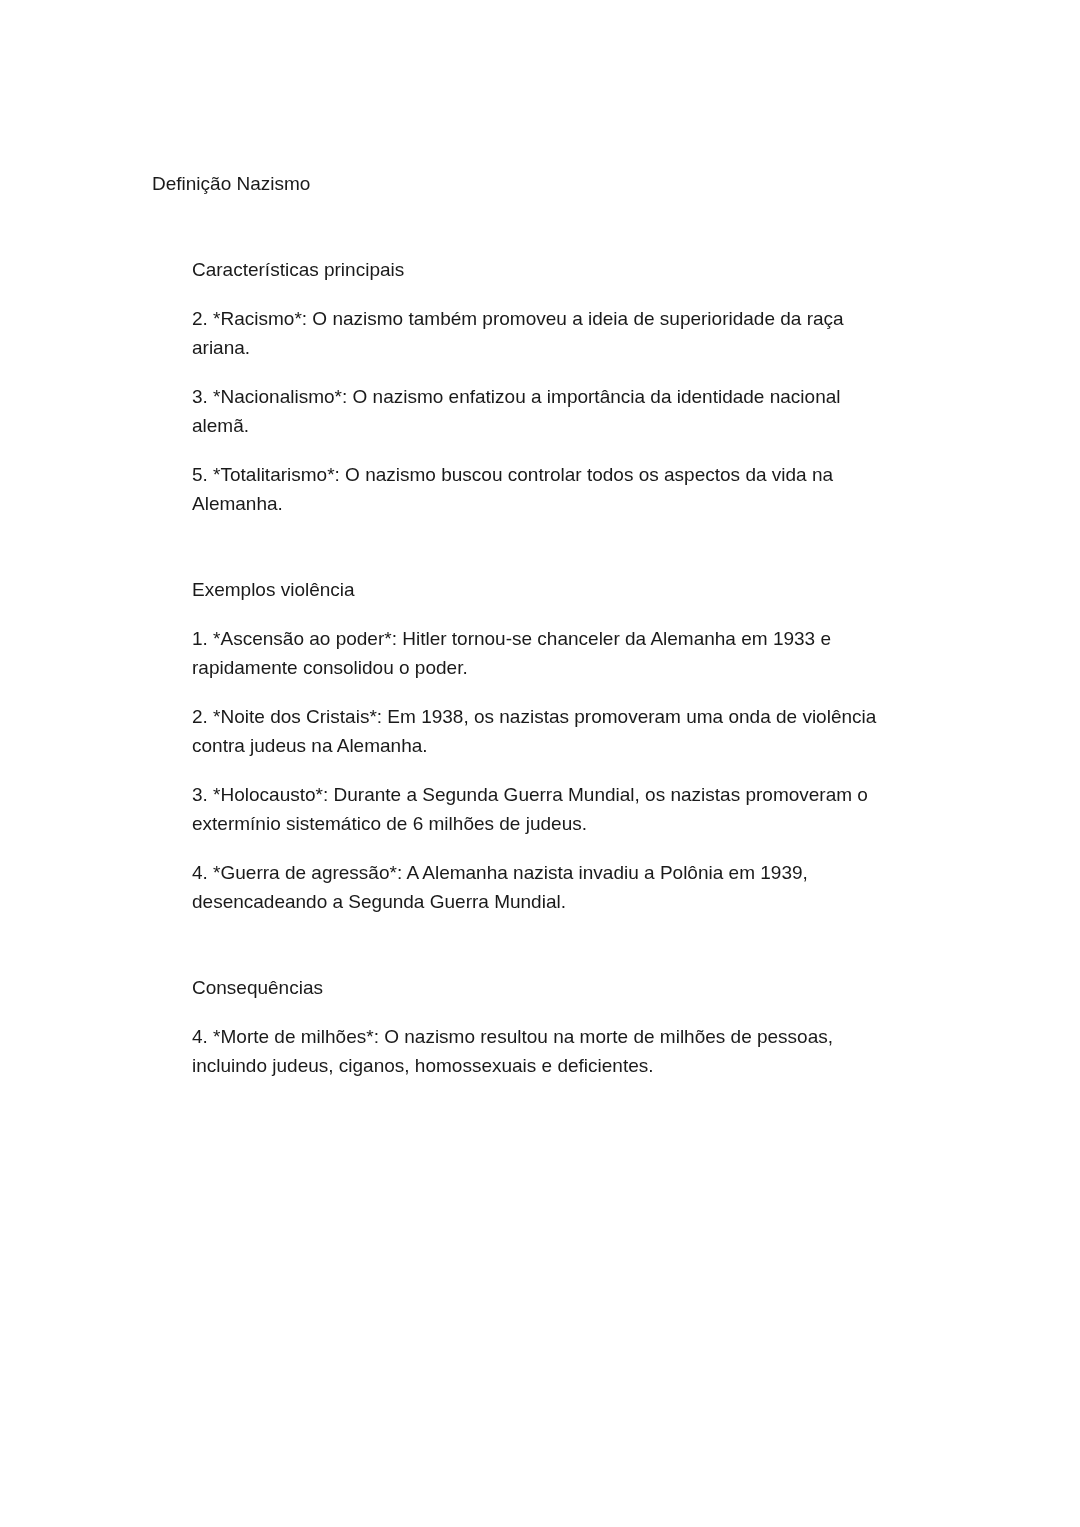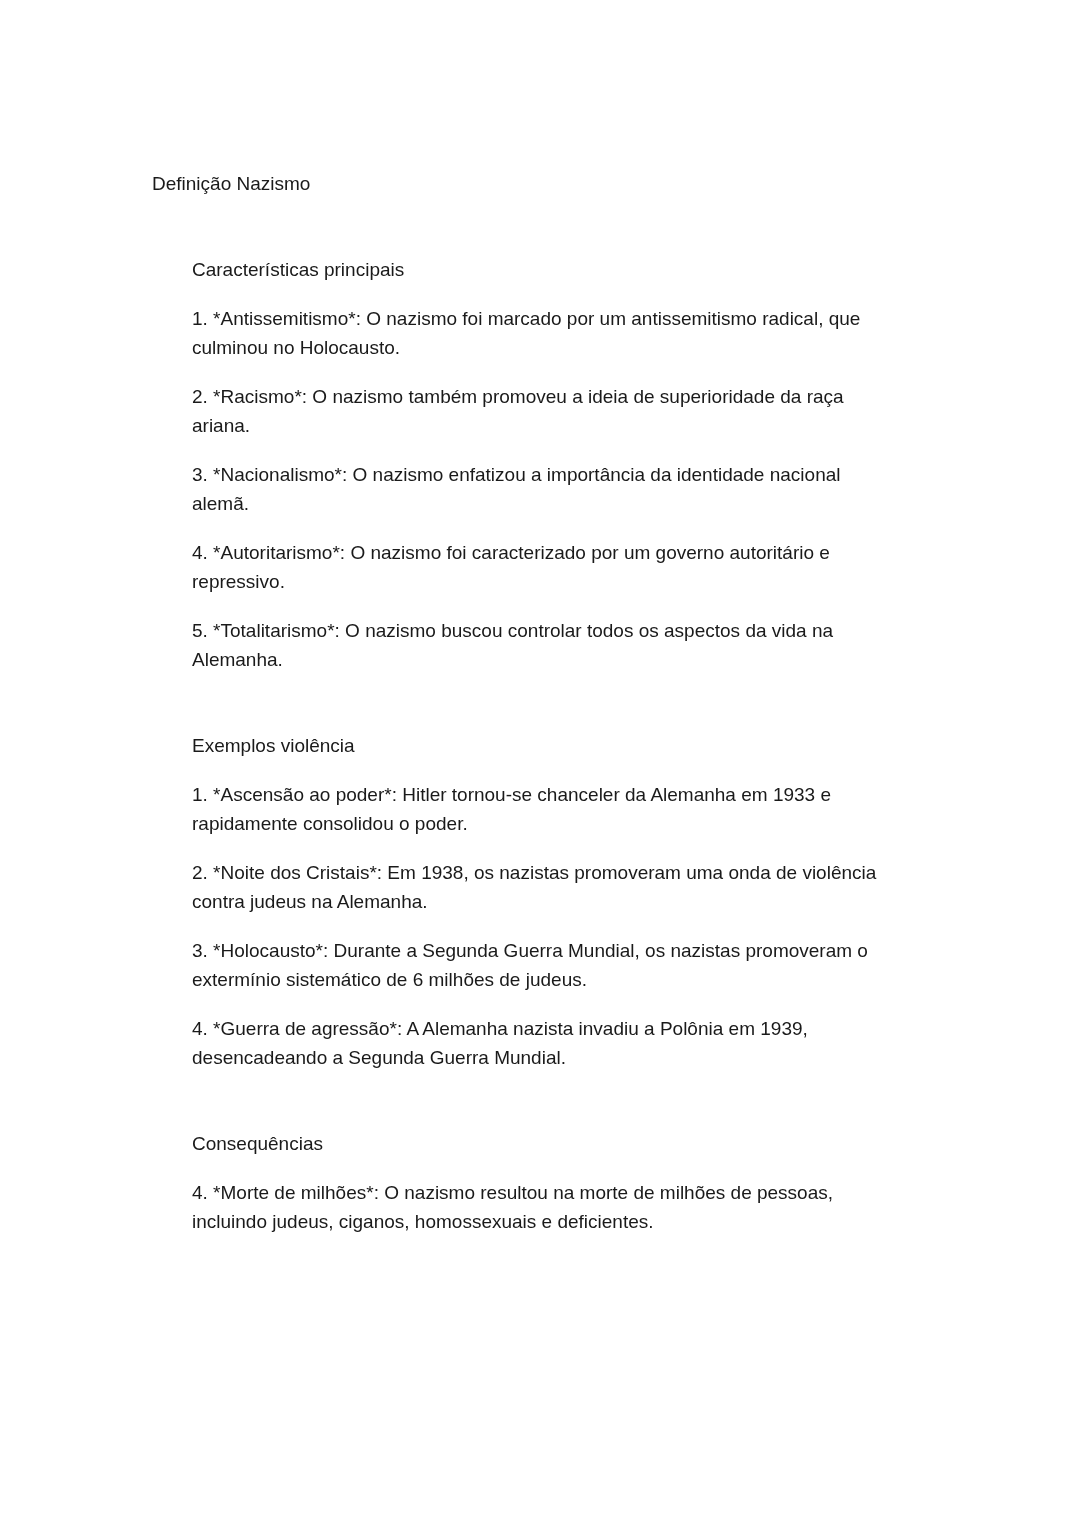--- a/index.html
+++ b/index.html
@@ -45,28 +45,24 @@
 
 <div class="page">
   <div class="content">
 
     <div class="doc-section">
       <div class="doc-heading">Definição Nazismo</div>
     </div>
 
     <div class="doc-section">
       <div class="doc-heading">Características principais</div>
-      <p class="doc-para">1. *Antissemitismo*: O nazismo foi marcado por um antissemitismo radical, que
-culminou no Holocausto.</p>
       <p class="doc-para">2. *Racismo*: O nazismo também promoveu a ideia de superioridade da raça
 ariana.</p>
       <p class="doc-para">3. *Nacionalismo*: O nazismo enfatizou a importância da identidade nacional
 alemã.</p>
-      <p class="doc-para">4. *Autoritarismo*: O nazismo foi caracterizado por um governo autoritário e
-repressivo.</p>
       <p class="doc-para">5. *Totalitarismo*: O nazismo buscou controlar todos os aspectos da vida na
 Alemanha.</p>
     </div>
 
     <div class="doc-section">
       <div class="doc-heading">Exemplos violência</div>
       <p class="doc-para">1. *Ascensão ao poder*: Hitler tornou-se chanceler da Alemanha em 1933 e
 rapidamente consolidou o poder.</p>
       <p class="doc-para">2. *Noite dos Cristais*: Em 1938, os nazistas promoveram uma onda de violência
 contra judeus na Alemanha.</p>

